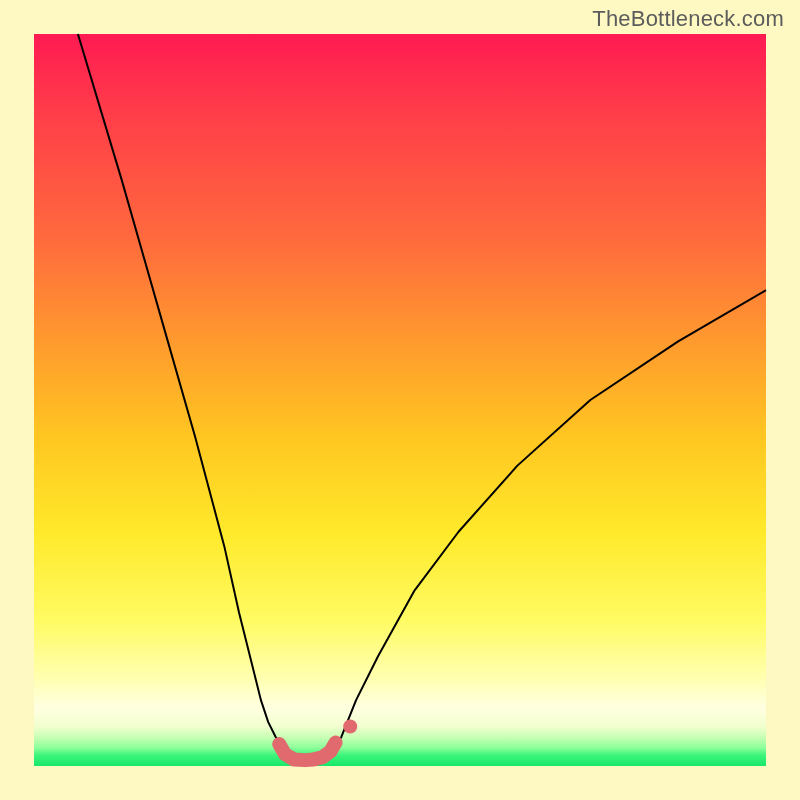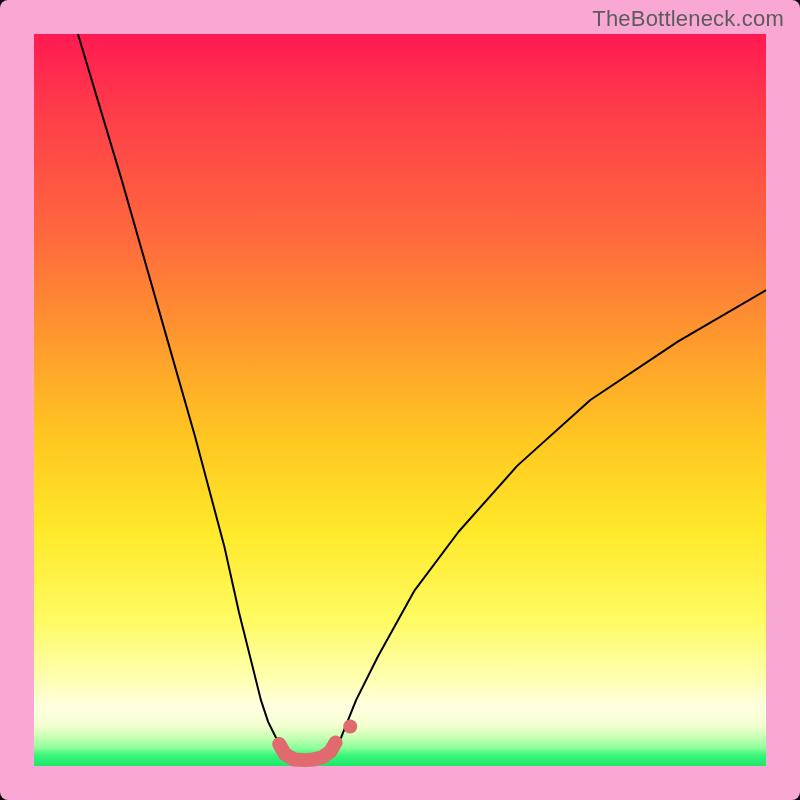--- a/index.html
+++ b/index.html
@@ -10,22 +10,21 @@
     background: #000;
     overflow: hidden;
     font-family: Arial, Helvetica, sans-serif;
   }
   .frame {
     position: absolute;
     top: 0;
     left: 0;
     width: 800px;
     height: 800px;
-    background: #f9a8d4;
-    border-radius: 8px;
+    background: #fef9c3;
   }
   .plot-area {
     position: absolute;
     top: 34px;
     left: 34px;
     width: 732px;
     height: 732px;
     
     background: linear-gradient(
       to bottom,

